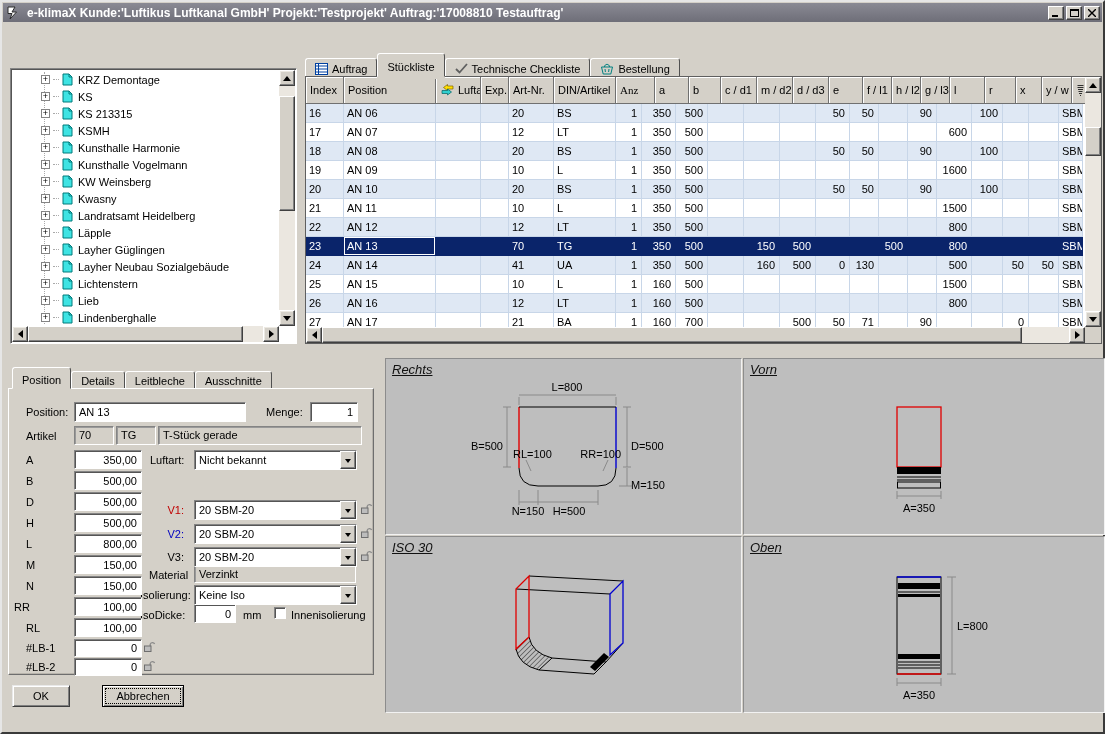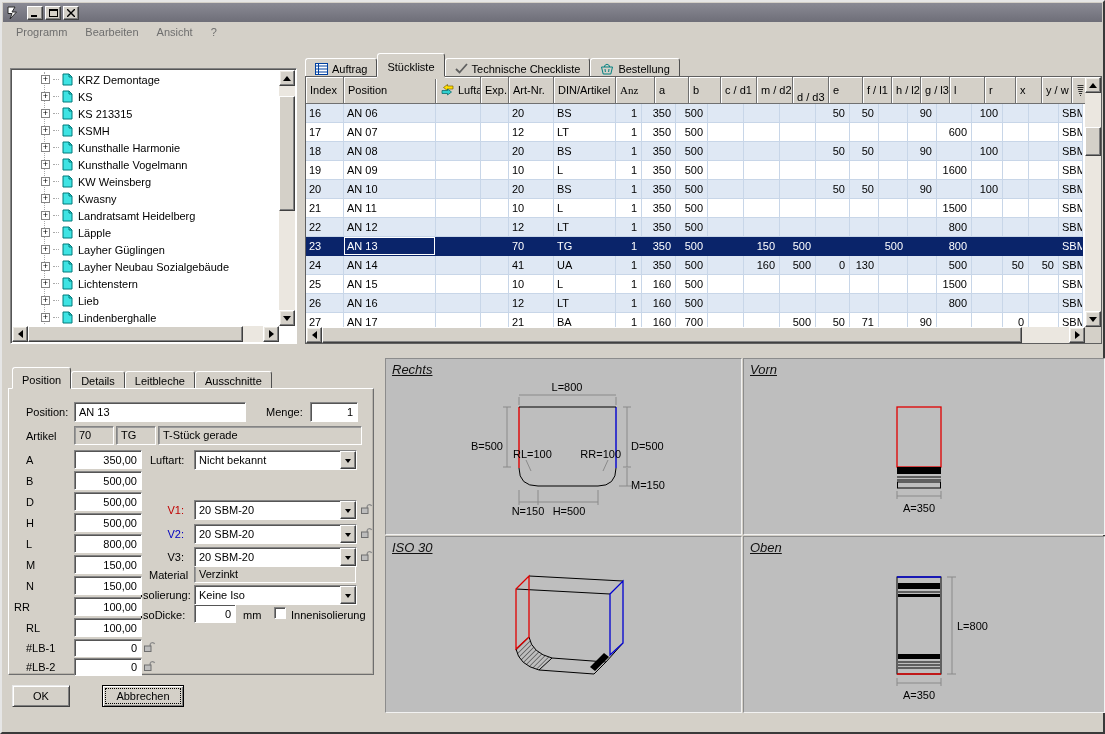--- a/index.html
+++ b/index.html
@@ -114,46 +114,41 @@
 <body>
 
 <div class="win" id="win">
 
   <div class="titlebar">
     <span class="ticon">
       <svg width="15" height="14" viewBox="0 0 15 14">
           <path d="M1 1 L8 1 L5 6 L9.5 6 L3 13 L5 7.5 L1 7.5 Z" fill="#fff" stroke="#2a2a2a" stroke-width="1"></path>
         </svg>
     </span>
+    <span class="ttext">e-klimaX  Kunde:'Luftikus Luftkanal GmbH'  Projekt:'Testprojekt'  Auftrag:'17008810 Testauftrag'</span>
     <span class="tbtns">
       <button class="tbtn">
           <svg width="8" height="8">
             <rect x="0" y="6" width="6" height="2" fill="#000"></rect>
           </svg>
         </button>
       <button class="tbtn">
           <svg width="9" height="8">
             <rect x="0.5" y="0.5" width="8" height="7" fill="none" stroke="#000"></rect>
             <line x1="0.5" y1="1.5" x2="8.5" y2="1.5" stroke="#000"></line>
           </svg>
         </button>
       <button class="tbtn">
           <svg width="8" height="8">
             <path d="M0 0 L8 8 M8 0 L0 8" stroke="#000" stroke-width="1.4"></path>
           </svg>
         </button>
     </span>
   </div>
 
-  <div class="menubar" id="menubar">
-      <div class="mitem">Programm</div>
-      <div class="mitem">Bearbeiten</div>
-      <div class="mitem">Ansicht</div>
-      <div class="mitem">?</div>
-    </div>
 
   <div class="treebox sunken">
     <div class="tree-list" id="tree-list">
         <div class="trow">
           <div class="plusbox">+</div>
           <span class="dash"></span>
           <span class="ic">
             <svg width="12" height="13" viewBox="0 0 12 13">
               <path d="M2 1 L8 1 L11 4 L11 12 L2 12 Z" fill="var(--tree-icon)" stroke="#007a7a"></path>
               <path d="M8 1 L8 4 L11 4" fill="none" stroke="#007a7a"></path>
@@ -407,21 +402,21 @@
         </div>
         <div class="gh" style="width: 32px;">
           <span>b</span>
         </div>
         <div class="gh" style="width: 36px;">
           <span>c / d1</span>
         </div>
         <div class="gh" style="width: 36px;">
           <span>m / d2</span>
         </div>
-        <div class="gh" style="width: 36px; align-items: flex-end;">
+        <div class="gh" style="width: 36px;">
           <span>d / d3</span>
         </div>
         <div class="gh" style="width: 34px;">
           <span>e</span>
         </div>
         <div class="gh" style="width: 29px;">
           <span>f / l1</span>
         </div>
         <div class="gh" style="width: 29px;">
           <span>h / l2</span>

